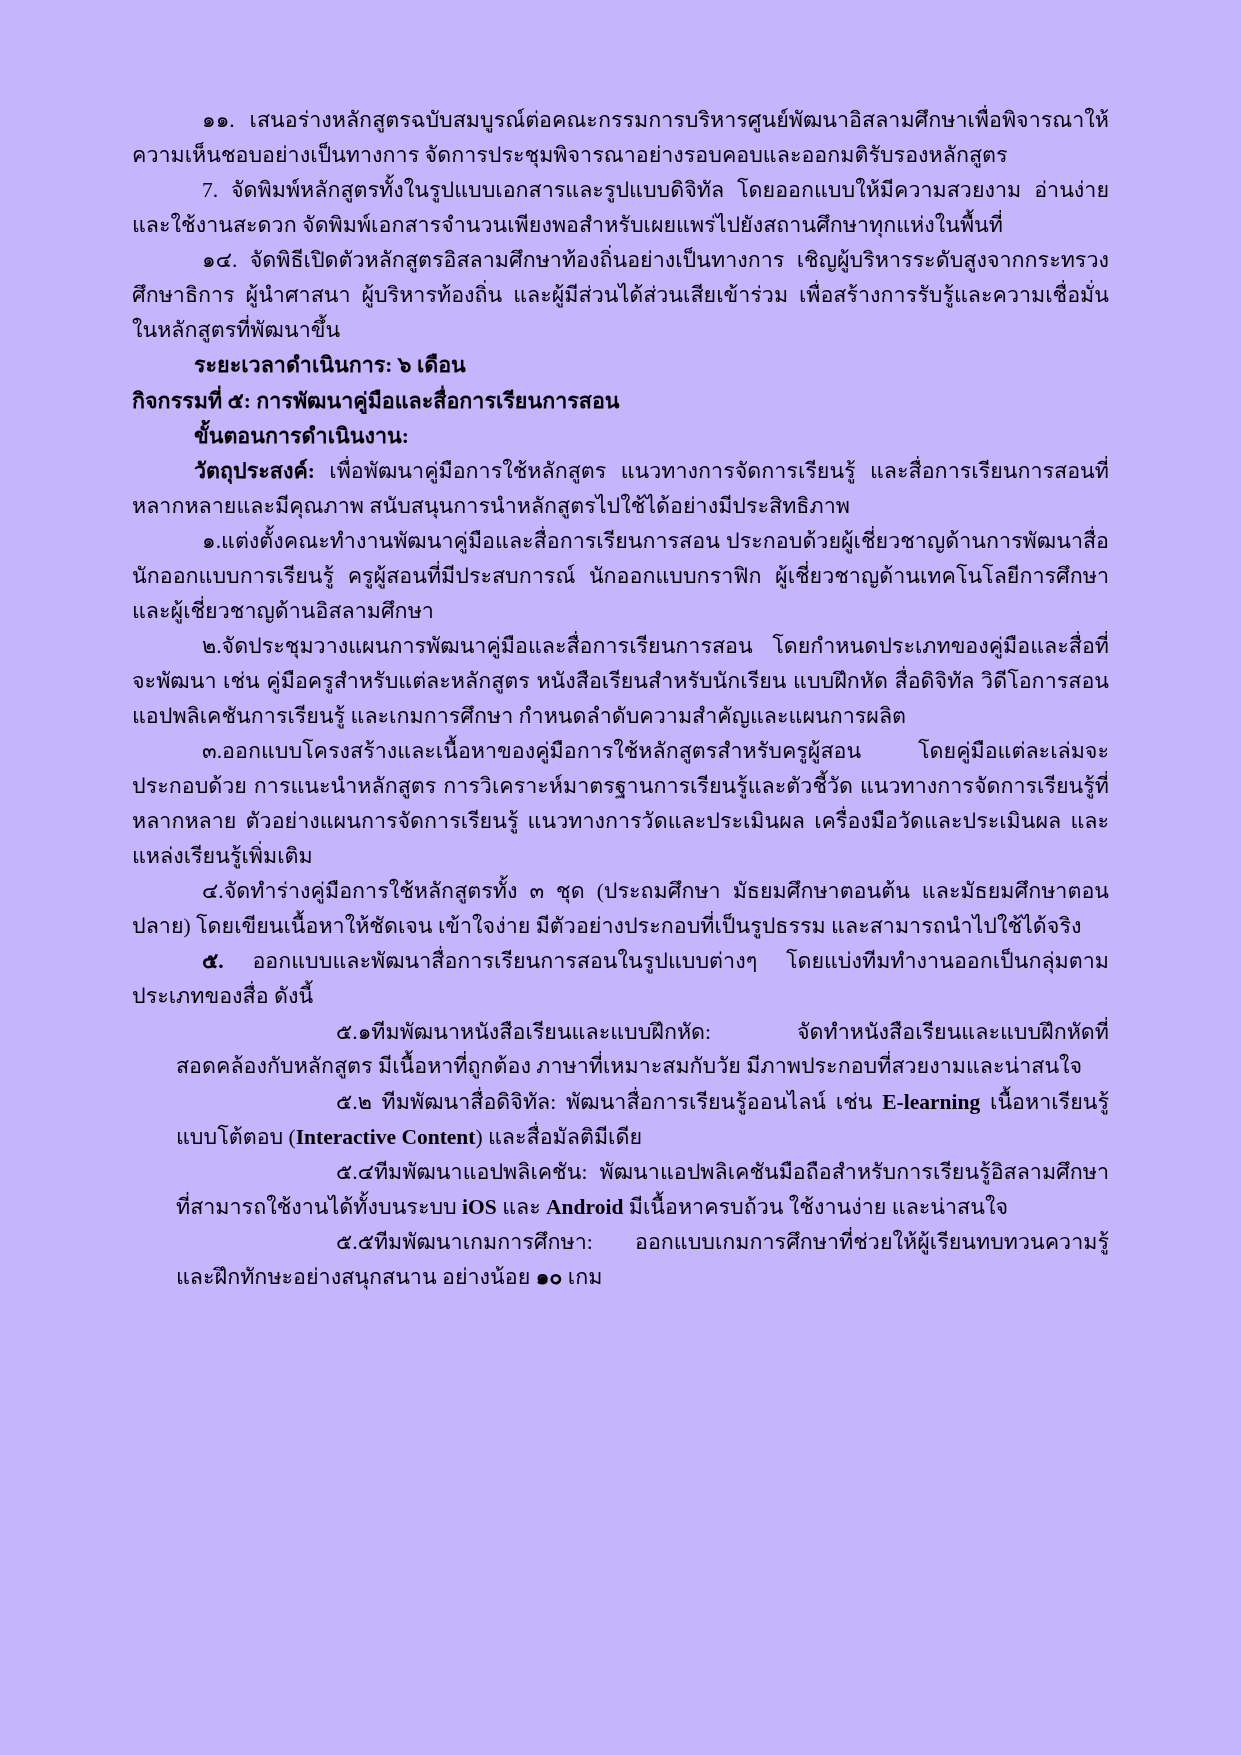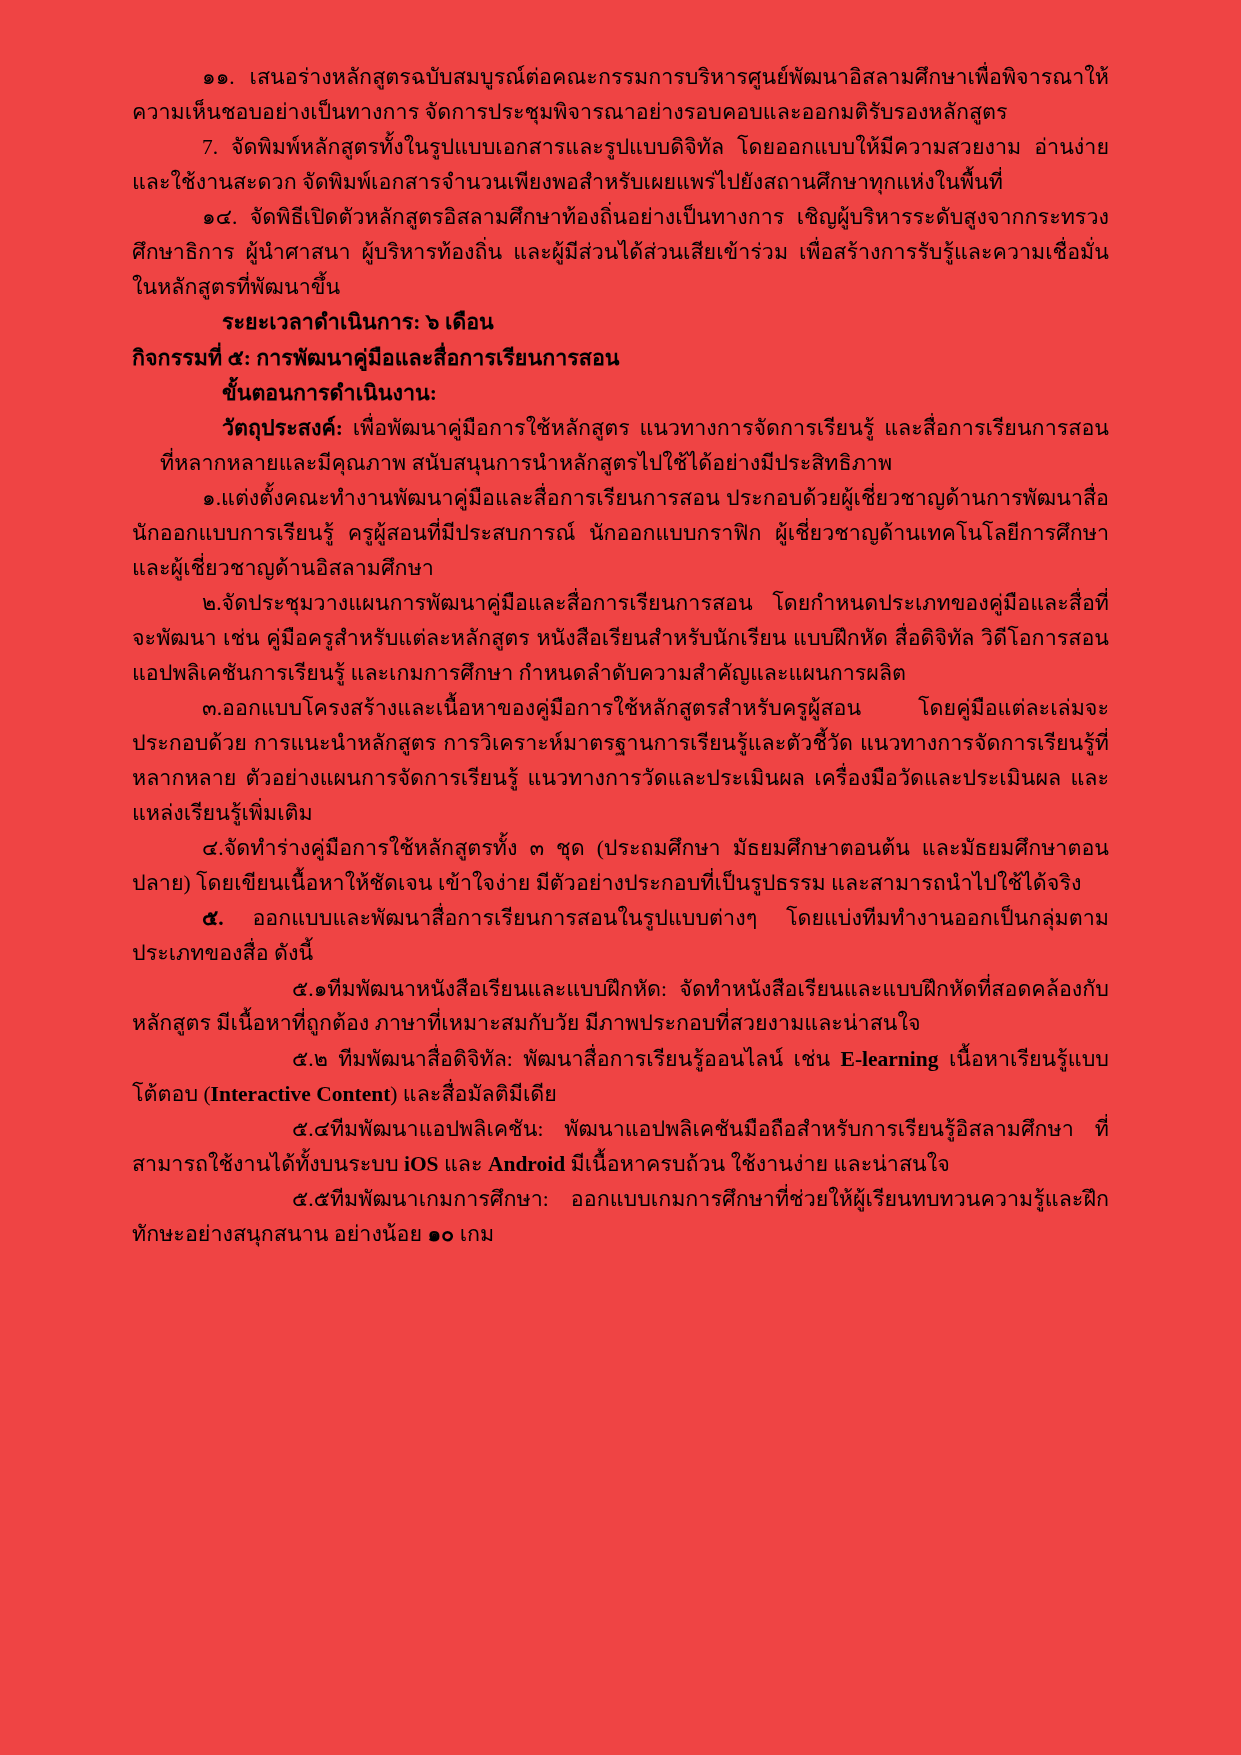--- a/index.html
+++ b/index.html
@@ -10,41 +10,41 @@
   body {
     width: 1241px;
     min-height: 1755px;
     font-family: "Liberation Serif", "DejaVu Serif", serif;
     color: #000000;
   }
   .page {
     box-sizing: border-box;
     width: 1241px;
     min-height: 1755px;
-    padding: 60px 132px 80px 132px;
-    background: #ef4444;
+    padding: 103px 132px 80px 132px;
+    background: #c4b5fd;
   }
   .doc-body {
     font-size: 21.5px;
     line-height: 1.62;
     text-align: justify;
     text-justify: inter-word;
   }
   p {
     margin: 0 0 0.5px 0;
   }
   .ind1 {
     text-indent: 70px;
   }
   .ind-head {
     text-indent: 62px;
-    margin-left: 28px;
   }
   .ind-sub {
     text-indent: 160px;
+    margin-left: 44px;
   }
   .b {
     font-weight: bold;
   }
 </style>
 </head>
 <body>
 
 <div class="page">
   <div class="doc-body" id="doc-body">

